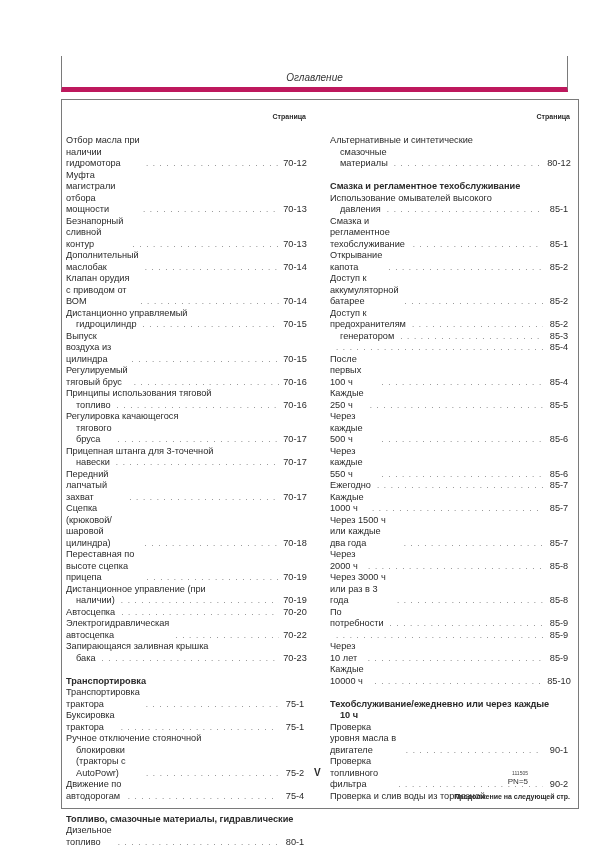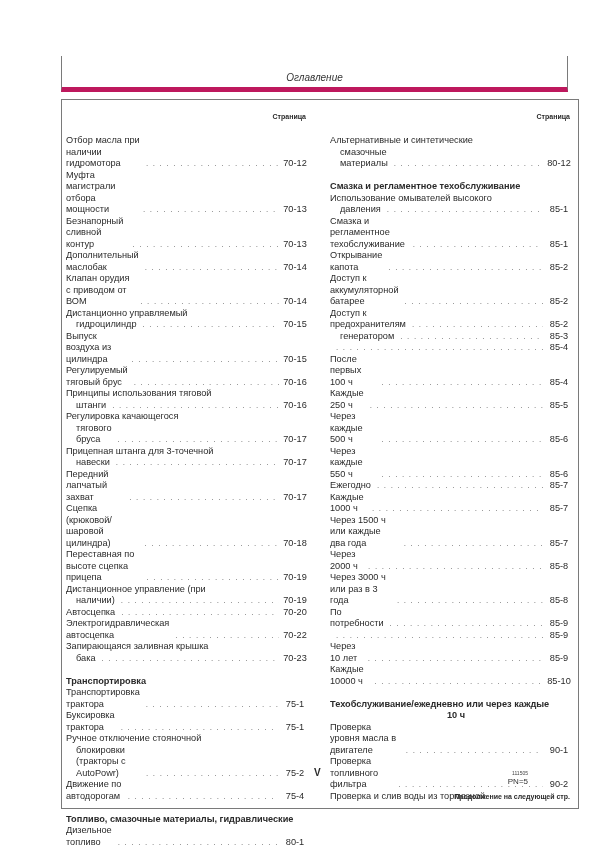--- a/index.html
+++ b/index.html
@@ -31,21 +31,21 @@
     .entry { display: flex; align-items: flex-end; }
     .entry .txt { flex: 0 1 auto; }
     .entry .dots {
       flex: 1 1 auto; overflow: hidden; white-space: nowrap; color: #555;
       margin: 0 3px 0 6px; letter-spacing: 1.2px; font-size: 8px;
     }
     .entry .pg { flex: 0 0 auto; text-align: center; min-width: 26px; }
     .entry.multi { display: block; }
     .entry.multi .last { display: flex; align-items: flex-end; padding-left: 10px; }
     .section-title { font-weight: bold; margin-top: 11.5px; }
-    .section-title .cont { padding-left: 10px; display: block; text-align: center; }
+    .section-title .cont { padding-left: 10px; display: block; }
     .continue-note {
       position: absolute; right: 8px; bottom: 8px; font-size: 7px; font-weight: bold;
     }
     .page-num {
       position: absolute; left: 314px; top: 767px; font-size: 10px; font-weight: bold;
     }
     .doc-code {
       position: absolute; right: 72px; top: 770px; font-size: 5px; color: #444;
     }
     .pn {
@@ -102,21 +102,21 @@
           <span class="pg">70-15</span>
         </div>
         <div class="entry">
           <span class="txt">Регулируемый тяговый брус</span>
           <span class="dots">. . . . . . . . . . . . . . . . . . . . . . . . . . . . . . . . . . . . . . . . . . . . .</span>
           <span class="pg">70-16</span>
         </div>
         <div class="entry multi">
           <div>Принципы использования тяговой</div>
           <div class="last">
-            <span class="txt">штанги</span>
+            <span class="txt">топливо</span>
             <span class="dots">. . . . . . . . . . . . . . . . . . . . . . . . . . . . . . . . . . . . . . . . . . . . .</span>
             <span class="pg">70-16</span>
           </div>
         </div>
         <div class="entry multi">
           <div>Регулировка качающегося</div>
           <div class="last">
             <span class="txt">тягового бруса</span>
             <span class="dots">. . . . . . . . . . . . . . . . . . . . . . . . . . . . . . . . . . . . . . . . . . . . .</span>
             <span class="pg">70-17</span>

